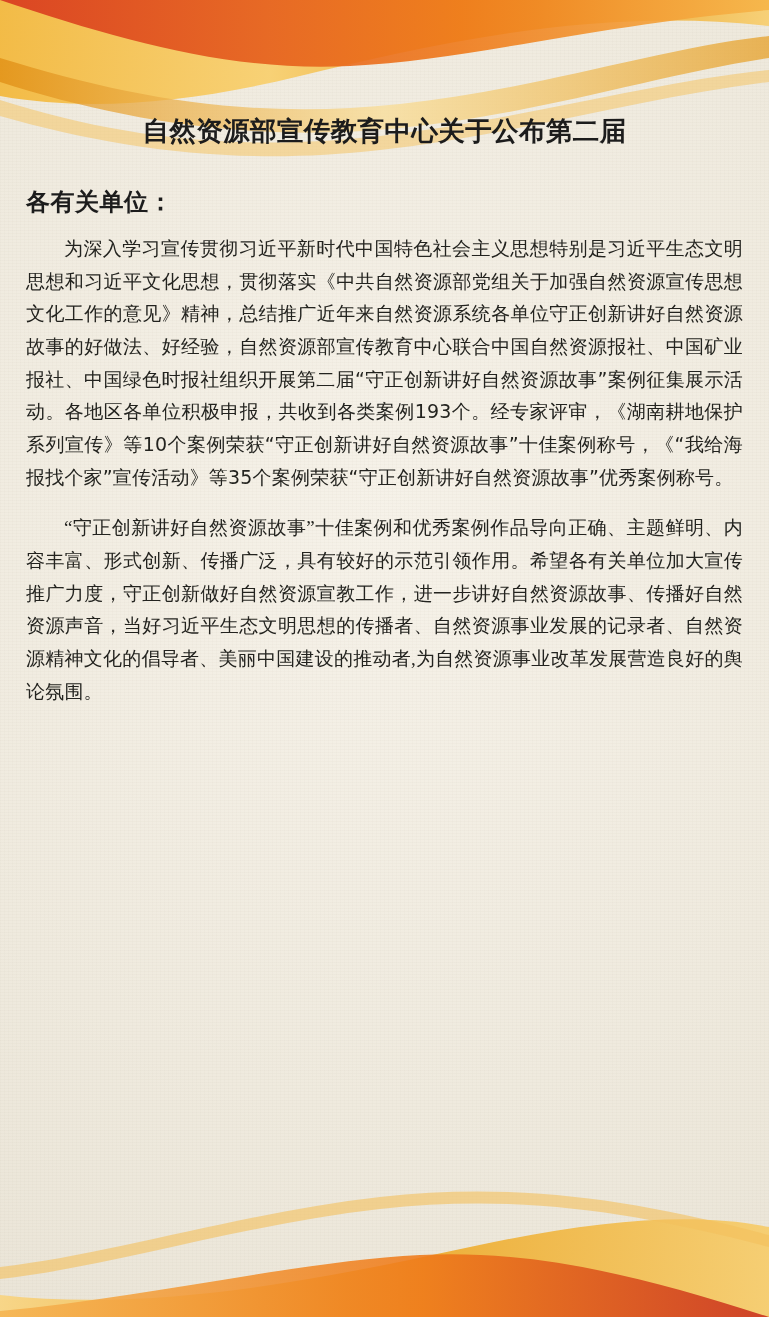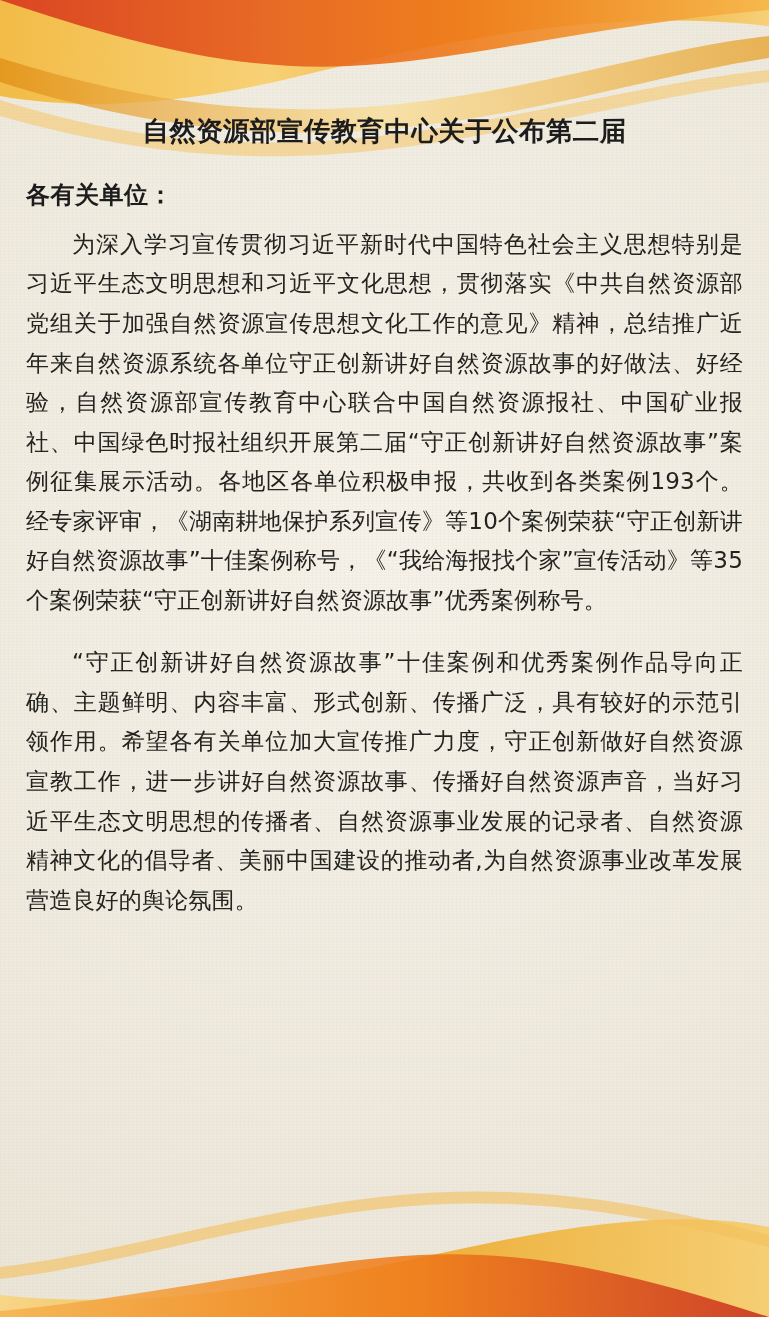--- a/index.html
+++ b/index.html
@@ -57,40 +57,40 @@
     font-family: "DejaVu Serif", "Liberation Serif", serif;
     font-weight: bold;
     font-size: 26.5px;
     line-height: 1.62;
     color: #1c1c1c;
     letter-spacing: 0.4px;
     white-space: nowrap;
   }
 
   .salutation {
-    margin-top: 26px;
+    margin-top: 33px;
     font-family: "DejaVu Serif", "Liberation Serif", serif;
     font-weight: bold;
     font-size: 24px;
     color: #1c1c1c;
     letter-spacing: 0.5px;
   }
 
   .para {
     margin-top: 14px;
     font-family: "DejaVu Sans", "Liberation Sans", sans-serif;
-    font-size: 23px;
+    font-size: 19px;
     line-height: 1.72;
     color: #23231f;
     text-align: justify;
     text-justify: inter-ideograph;
     text-indent: 2em;
     letter-spacing: 0.2px;
   }
-  .para.tight { margin-top: 14px; }
+  .para.tight { margin-top: 14px; font-family: Liberation Serif, serif; }
 </style>
 </head>
 <body>
 
 <div class="page">
 
   <div class="texture"></div>
 
   <svg class="ribbon-svg ribbon-top" viewBox="0 0 769 200" preserveAspectRatio="none">
     <defs>

